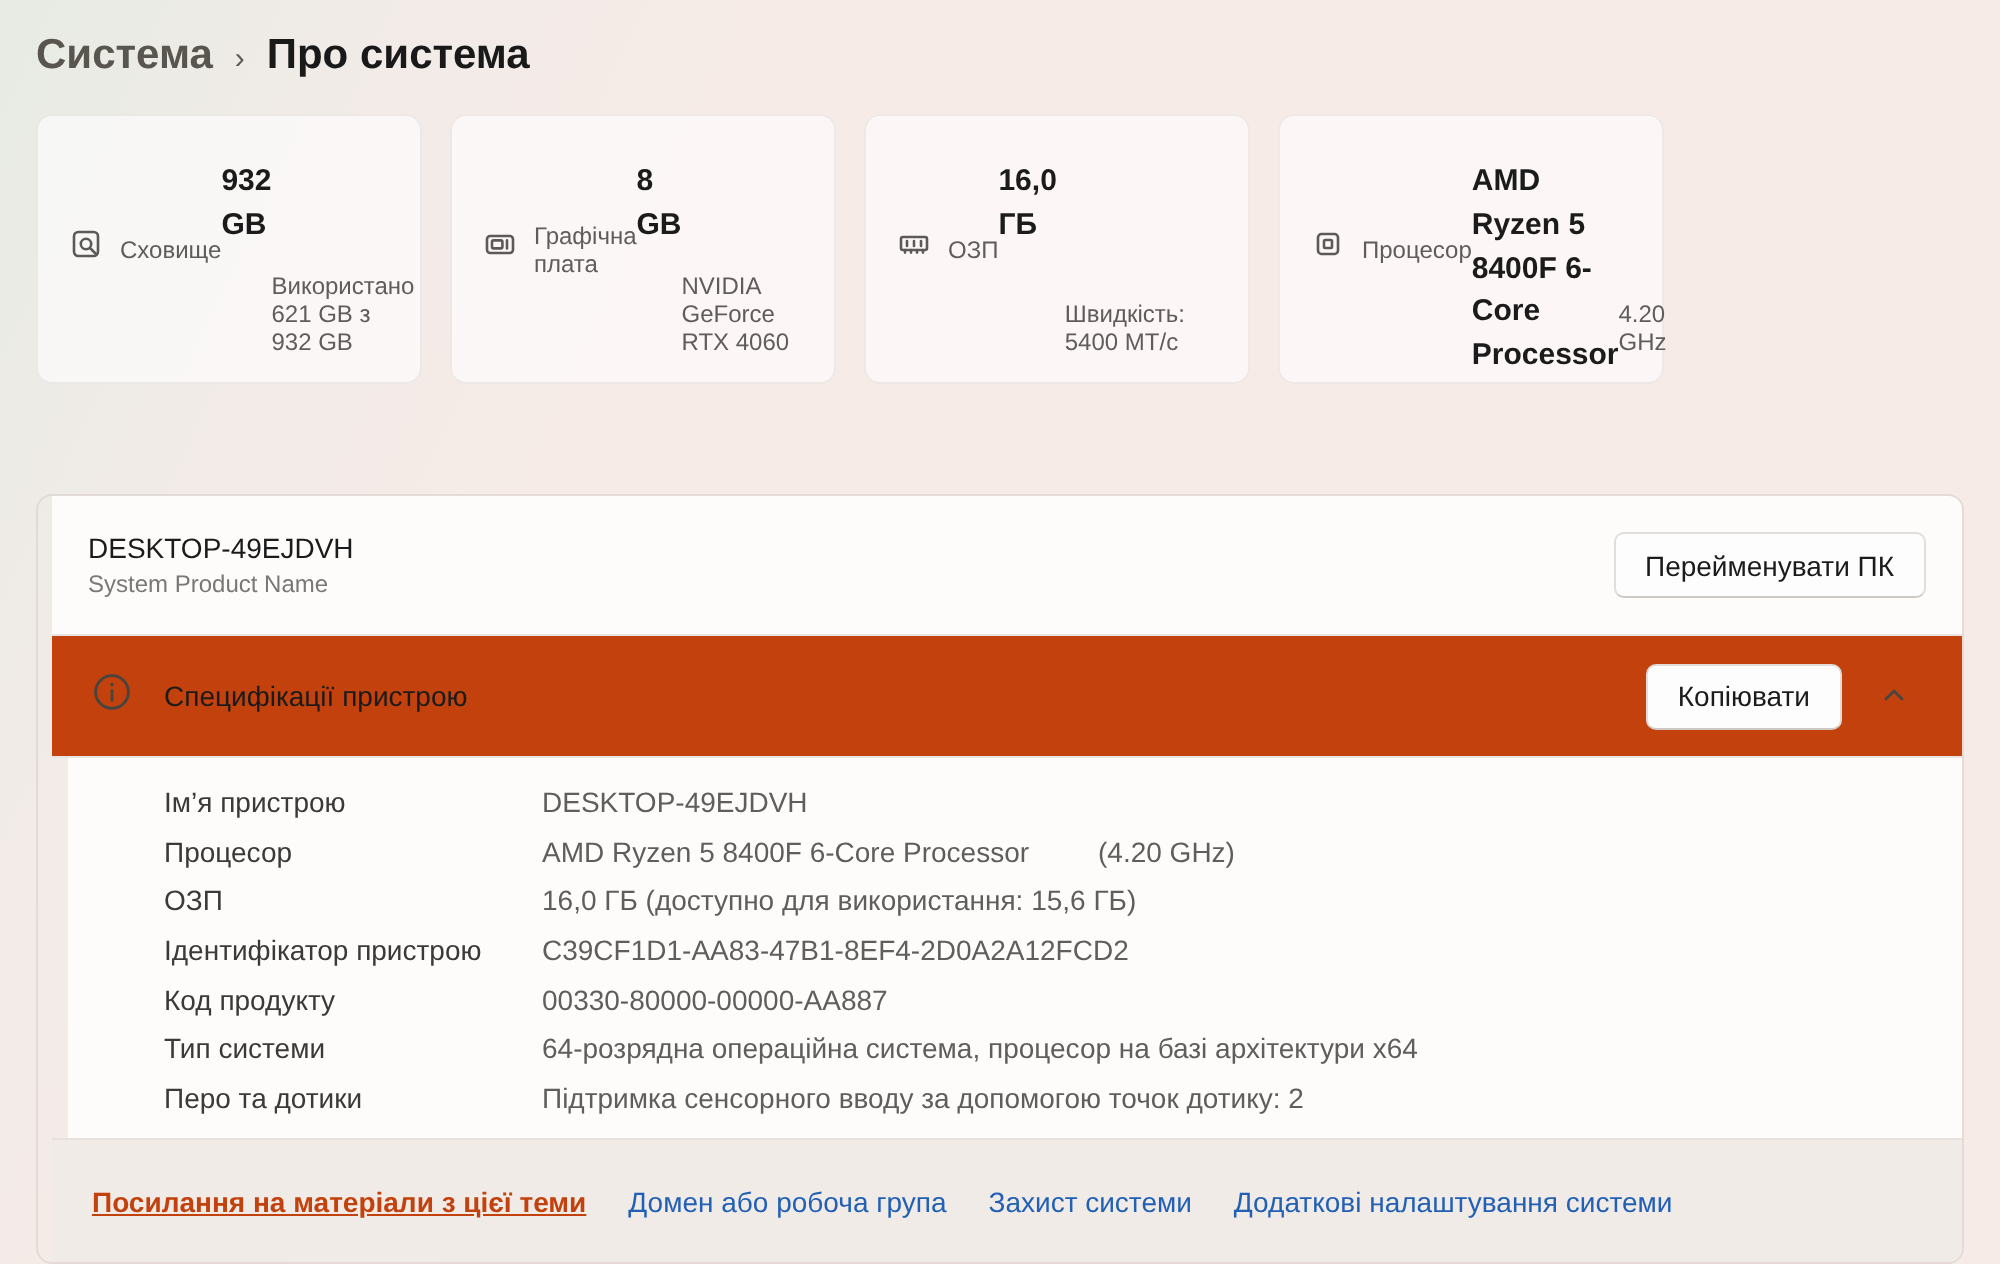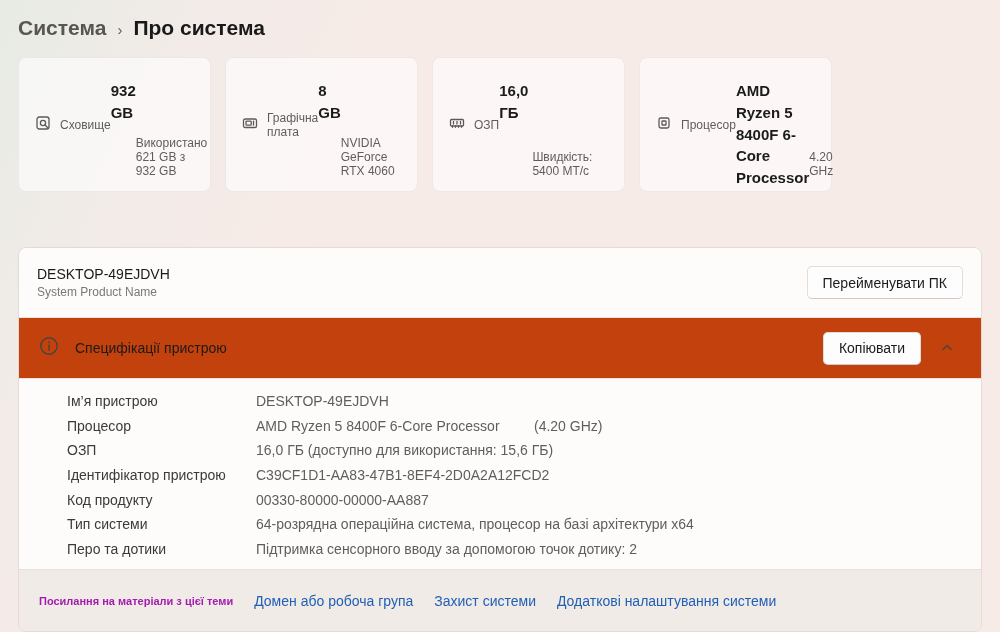--- a/index.html
+++ b/index.html
@@ -34,20 +34,21 @@
   .card-caption { margin-top: auto; font-size: 12px; color: #5f5d5b; }
 
   
   .group {
     margin-top: 55px;
     border: 1px solid rgba(120,100,90,0.12);
     border-radius: 8px;
     overflow: hidden;
     display: flex; flex-direction: column;
     flex: 1;
+    padding-left: 7px;
   }
   .row-device {
     height: 70px; background: #fdfcfb;
     border-bottom: 1px solid #eae4e0;
     display: flex; align-items: center; padding: 0 18px;
   }
   .device-names { display: flex; flex-direction: column; gap: 3px; }
   .device-name { font-size: 14px; color: #1b1b1b; }
   .device-subtitle { font-size: 12px; color: #7a7876; }
   .btn {
@@ -67,32 +68,32 @@
     display: flex; align-items: center; padding: 0 14px 0 20px;
     cursor: pointer;
   }
   .expander-title { font-size: 14px; color: #1b1b1b; margin-left: 16px; }
   .chevron-btn {
     width: 40px; height: 36px; margin-left: 6px;
     display: flex; align-items: center; justify-content: center;
     background: transparent; border: none; cursor: pointer;
   }
 
-  .row-content { background: #fdfcfb; padding: 10px 20px 8px 48px; }
+  .row-content { background: #fdfcfb; padding: 10px 20px 8px 48px; margin-left: 8px; }
   .spec-row { display: flex; height: 24.6px; align-items: center; font-size: 14px; }
   .spec-label { width: 189px; flex: none; color: #3c3a38; }
   .spec-value { color: #605e5c; white-space: nowrap; }
   .spec-value .v1 { display: inline-block; min-width: 278px; }
 
   .row-footer {
     background: #f1ebe7; flex: 1;
     border-top: 1px solid #e7e1dd;
     display: flex; align-items: center; padding: 0 20px; gap: 21px;
   }
-  .footer-label { font-size: 11px; font-weight: 700; color: #a21caf; }
+  .footer-label { font-size: 14px; font-weight: 700; color: #c2410c; text-decoration: underline; }
   .footer-link { font-size: 14px; color: #2160b4; text-decoration: none; cursor: pointer; }
 
   .icon-stroke { stroke: #5c5a58; fill: none; stroke-width: 1.3; stroke-linecap: round; stroke-linejoin: round; }
   .icon-dark { stroke: #47453f; fill: none; stroke-width: 1.4; stroke-linecap: round; stroke-linejoin: round; }
 </style>
 </head>
 <body>
 
 <div class="page">
 

